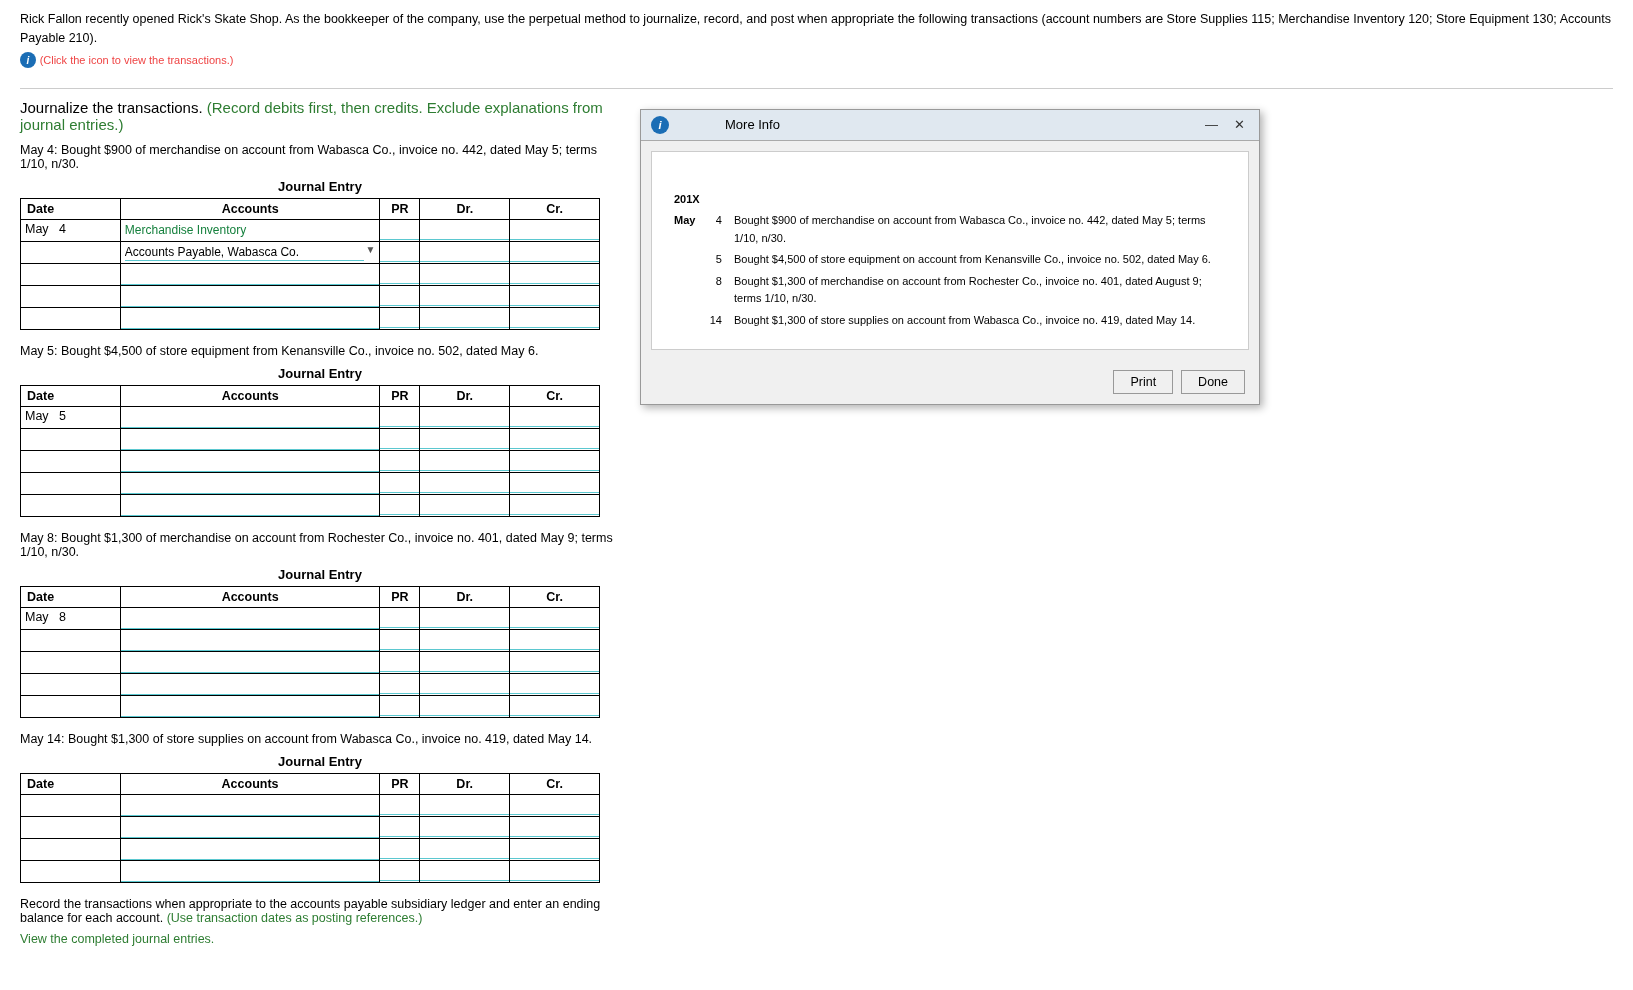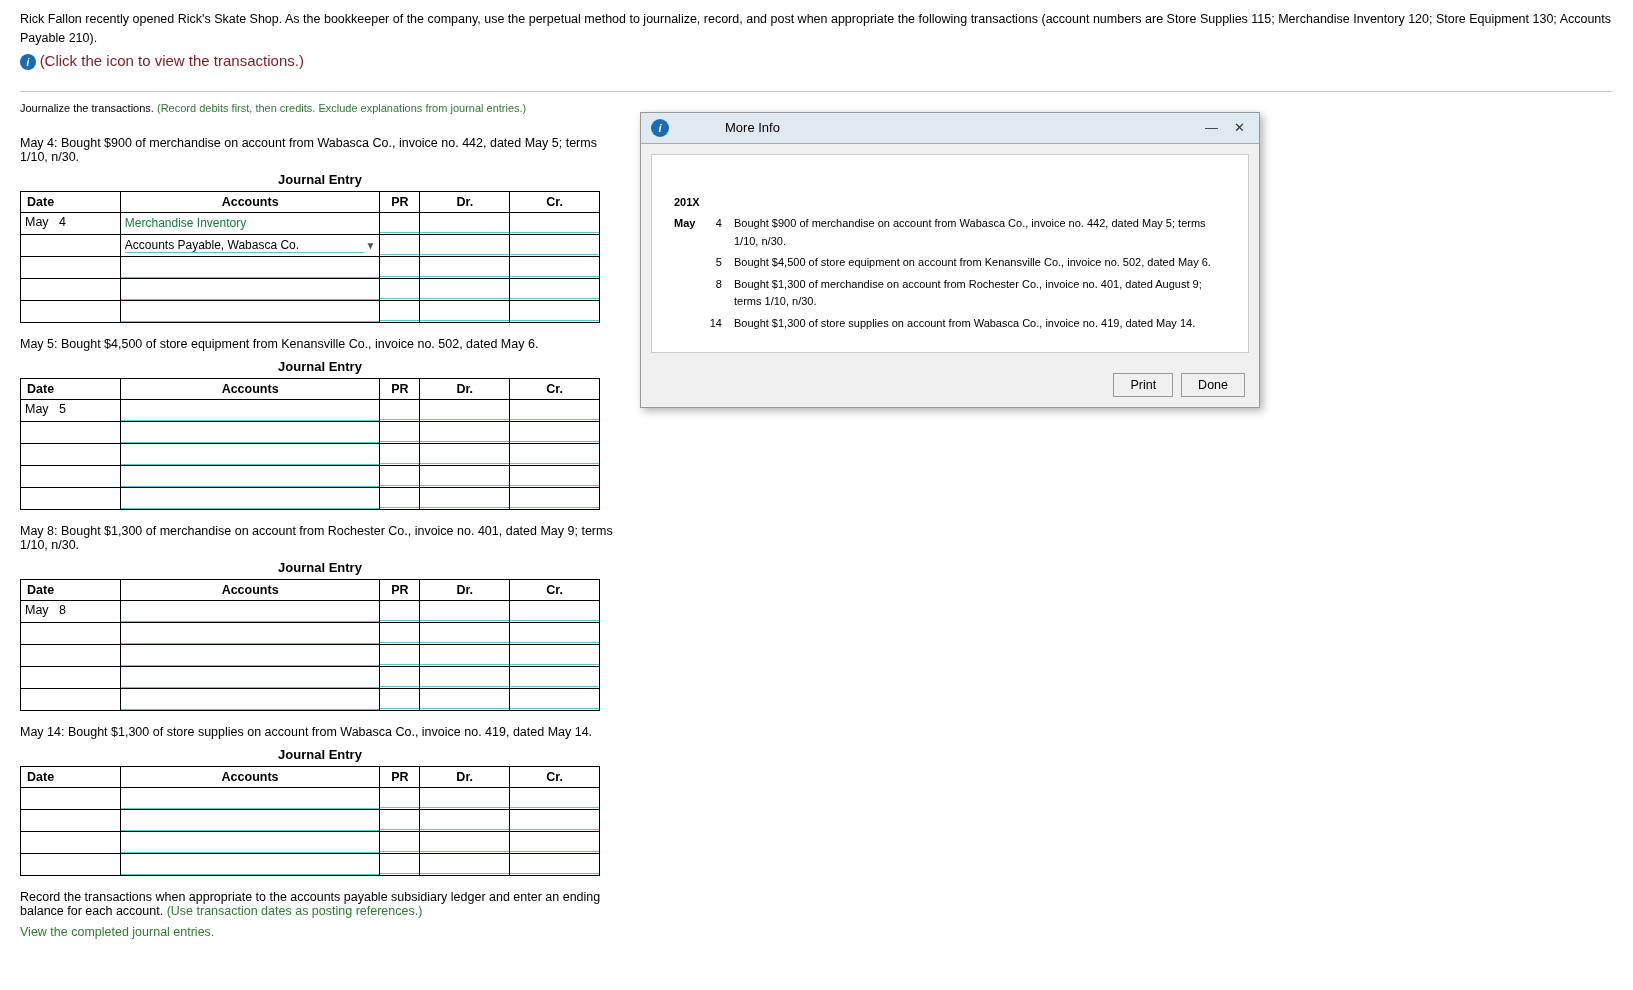--- a/index.html
+++ b/index.html
@@ -9,22 +9,22 @@
       background: #fff;
       color: #000;
       padding: 10px 20px;
     }
     .intro-text {
       font-size: 12.5px;
       line-height: 1.5;
       margin-bottom: 4px;
     }
     .info-link {
-      color: #7f1d1d;
-      font-size: 15px;
+      color: #ef4444;
+      font-size: 11px;
       cursor: pointer;
       display: inline-flex;
       align-items: center;
       gap: 4px;
       margin-bottom: 22px;
     }
     .info-icon {
       display: inline-flex;
       align-items: center;
       justify-content: center;
@@ -36,22 +36,22 @@
       font-size: 10px;
       font-weight: bold;
       font-style: italic;
     }
     hr.divider {
       border: none;
       border-top: 1px solid #ccc;
       margin-bottom: 10px;
     }
     .instruction {
-      font-size: 11px;
-      margin-bottom: 22px;
+      font-size: 15px;
+      margin-bottom: 10px;
     }
     .transaction-desc {
       font-size: 12.5px;
       margin-bottom: 8px;
     }
     .green-text { color: #2e7d32; }
     .section {
       margin-bottom: 14px;
     }
     .journal-title {
@@ -102,21 +102,20 @@
       outline: none;
       font-size: 12px;
       padding: 2px 4px;
       color: #000;
     }
     .accounts-cell {
       position: relative;
     }
     .accounts-dropdown {
       display: flex;
-      align-items: center;
       width: 100%;
       height: 100%;
       padding: 2px 4px;
     }
     .accounts-dropdown input {
       flex: 1;
       border: none;
       border-bottom: 1px solid #5bc8d0;
       outline: none;
       font-size: 12px;

